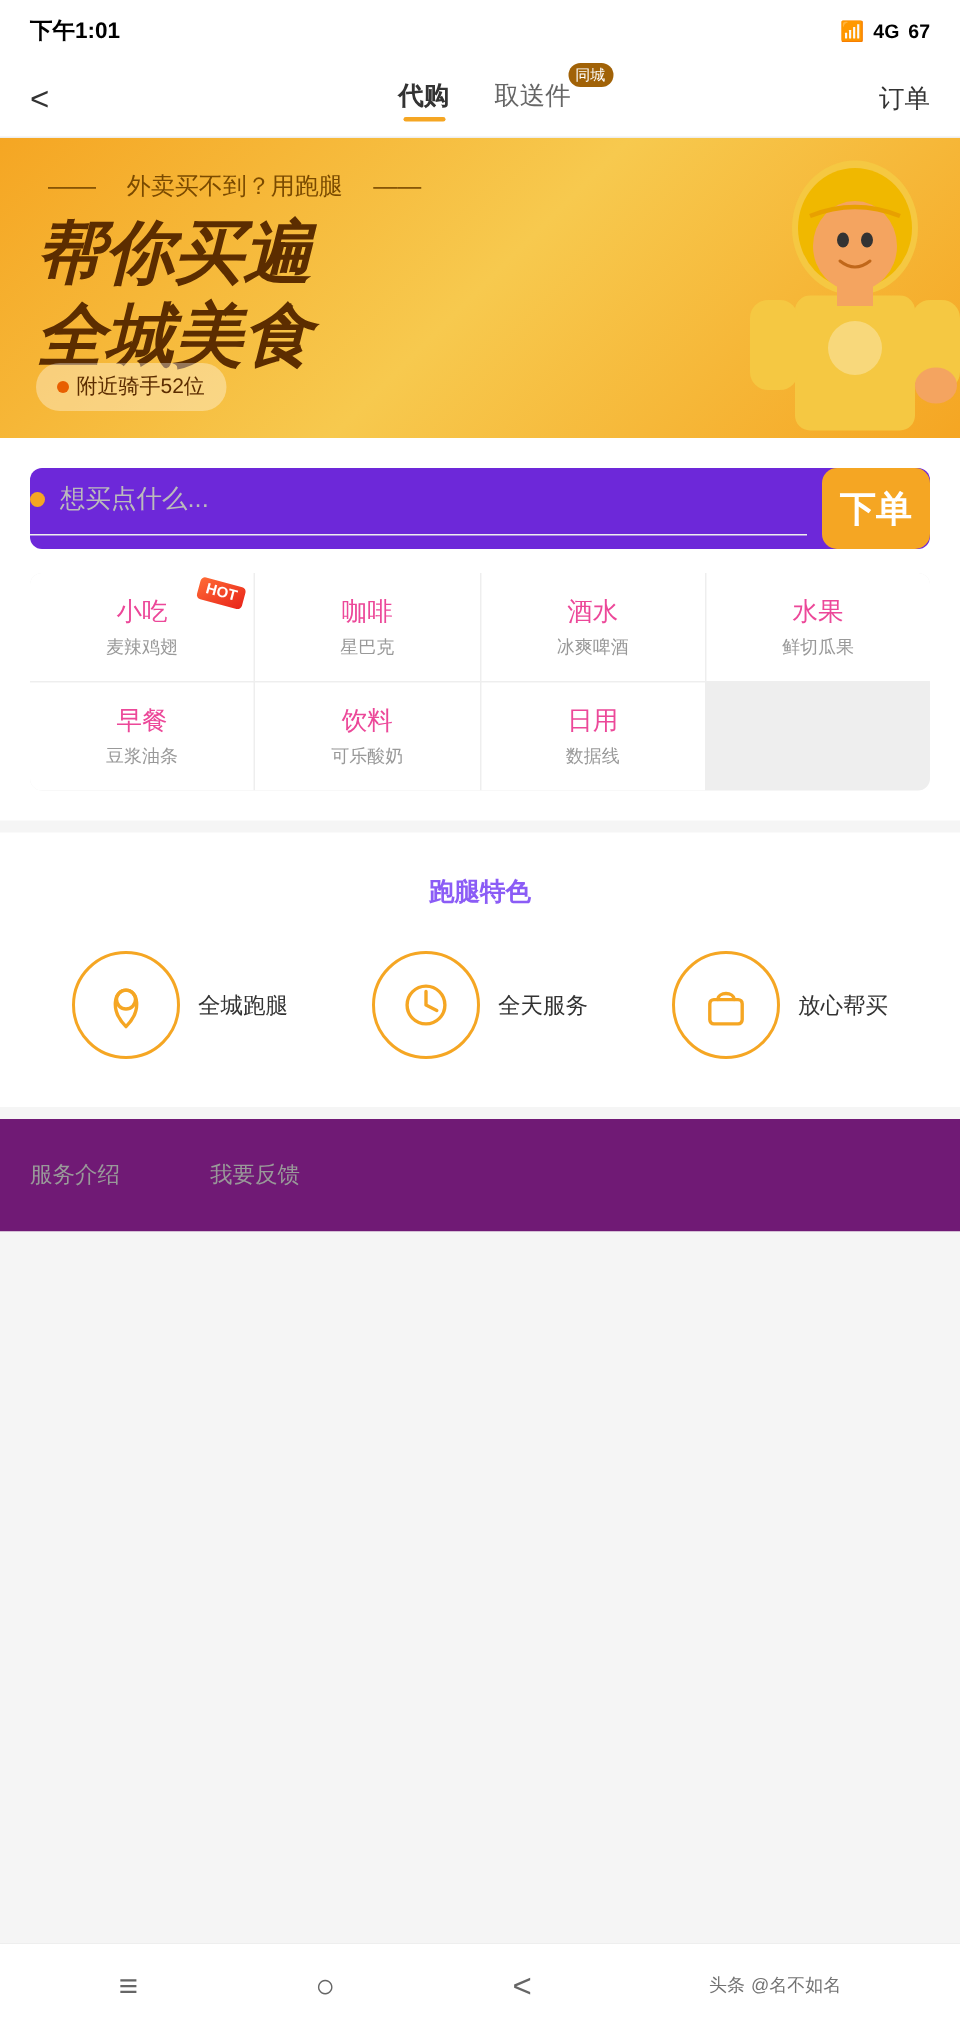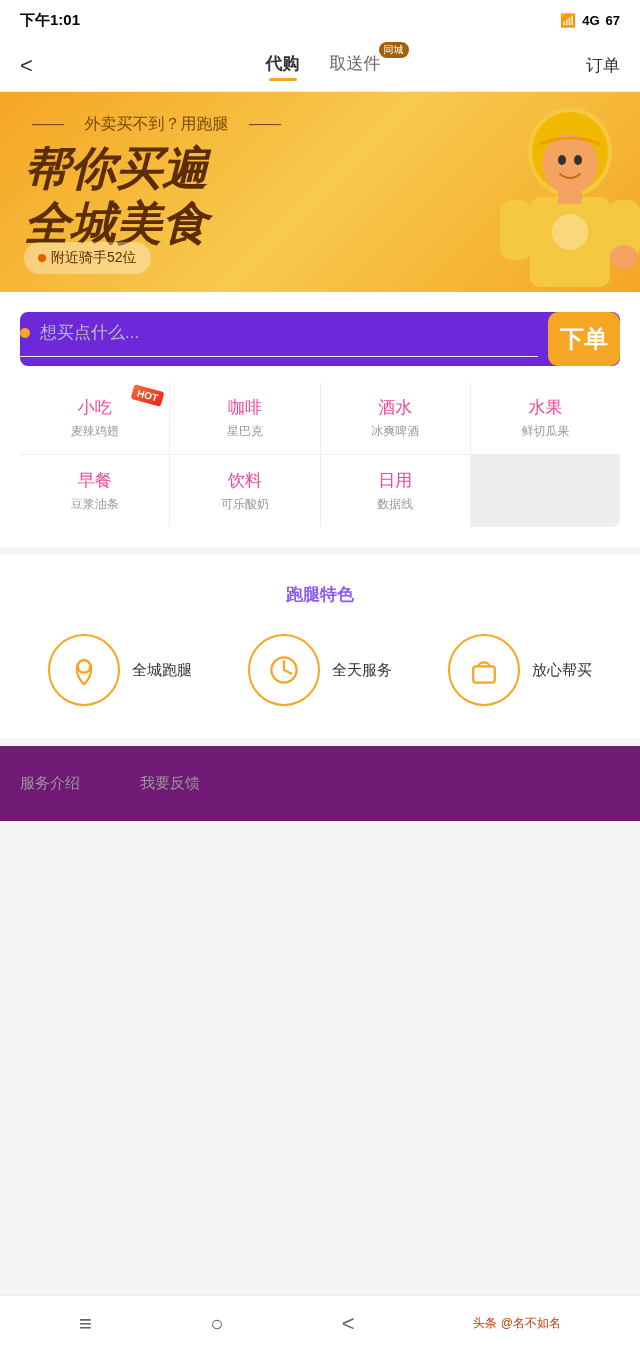--- a/index.html
+++ b/index.html
@@ -311,21 +311,21 @@
       justify-content: space-around;
       padding: 0 20px;
     }
     .bottom-nav-item {
       font-size: 22px;
       color: #666;
       cursor: pointer;
     }
     .bottom-nav-right {
       font-size: 12px;
-      color: #c2410c;
+      color: #737373;
       display: flex;
       align-items: center;
       gap: 4px;
       justify-content: center;
     }
 
     
     .bottom-spacer { height: 80px; }
 
     .extra-space { height: 200px; background: #f5f5f5; }

